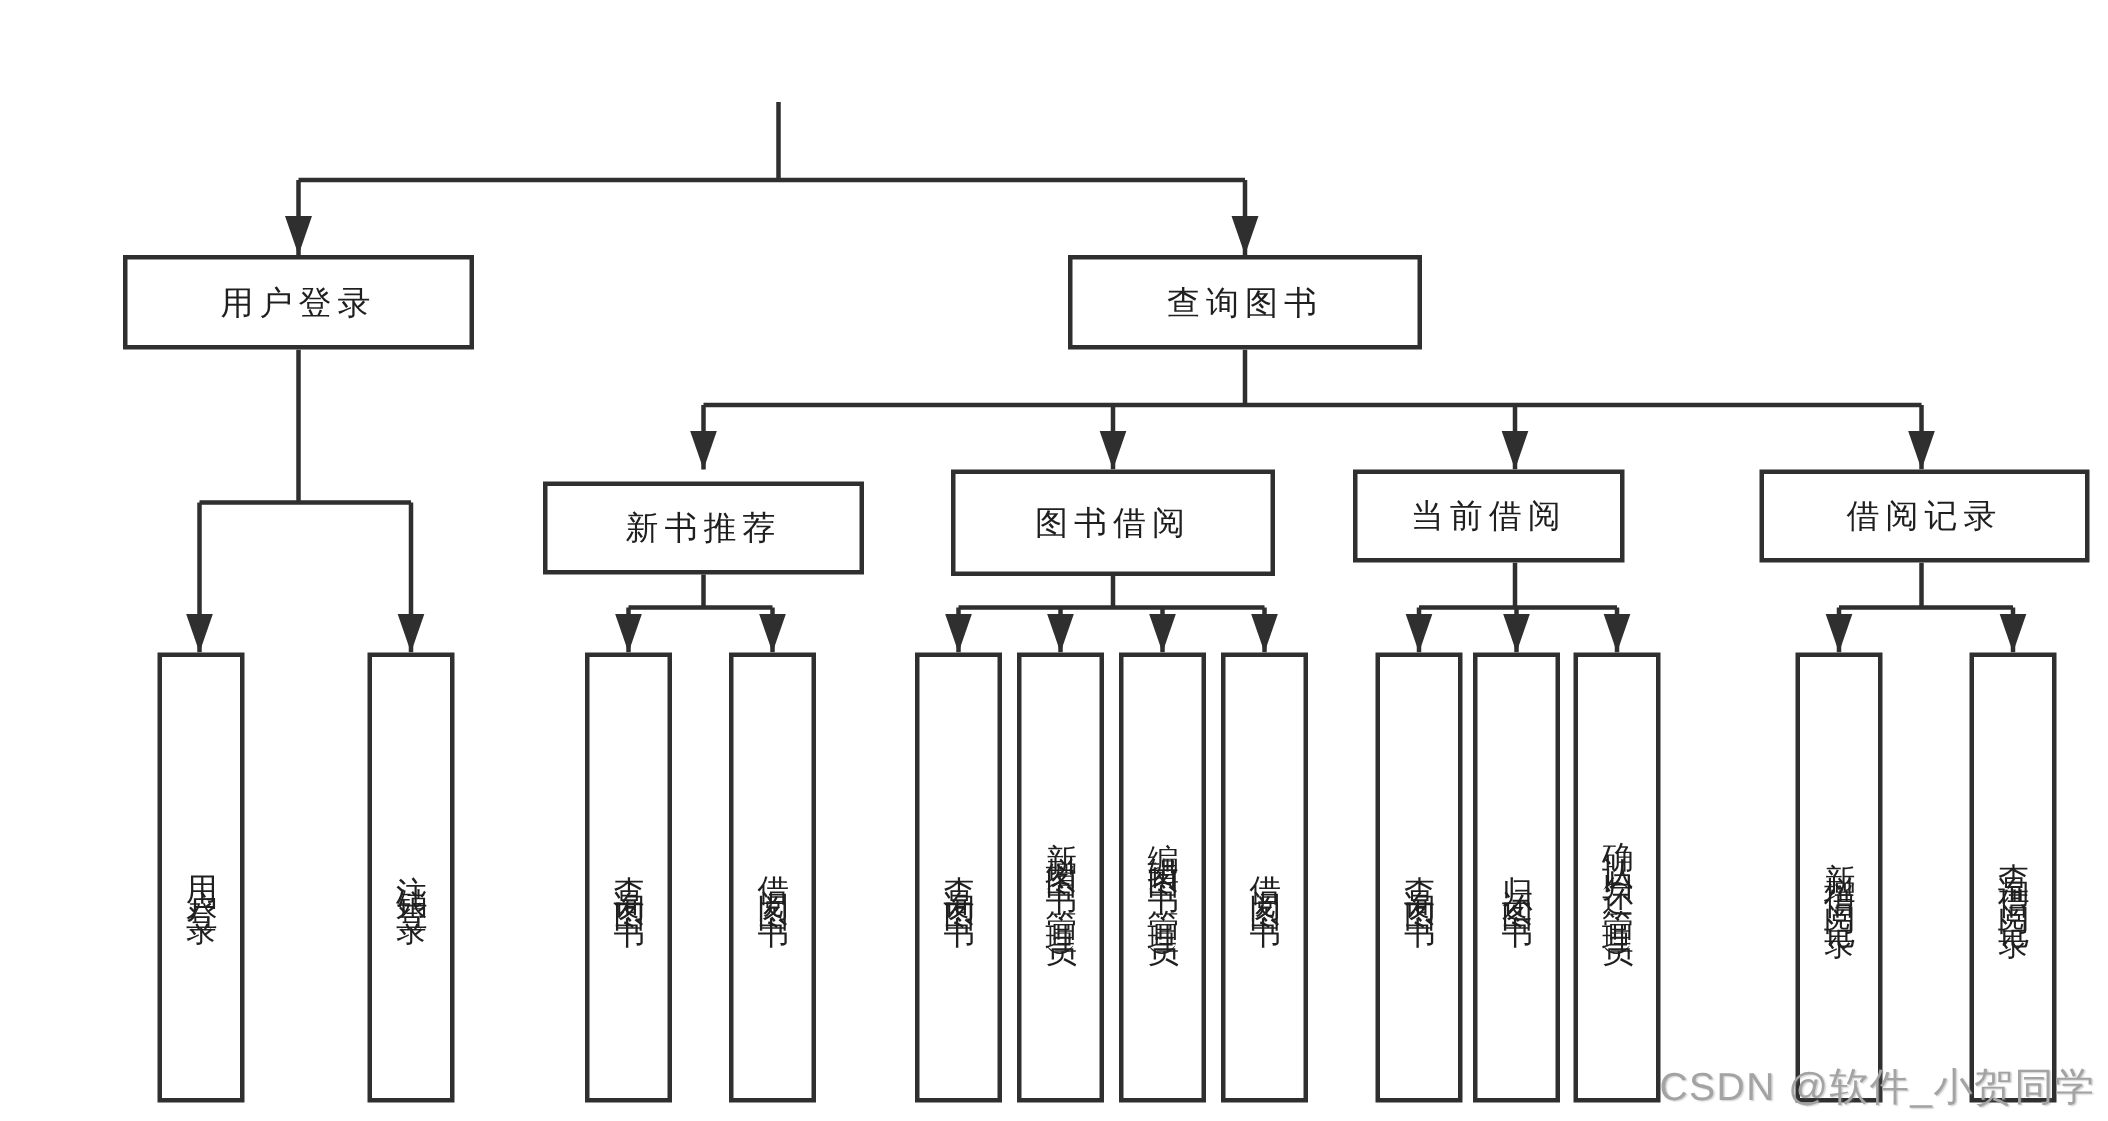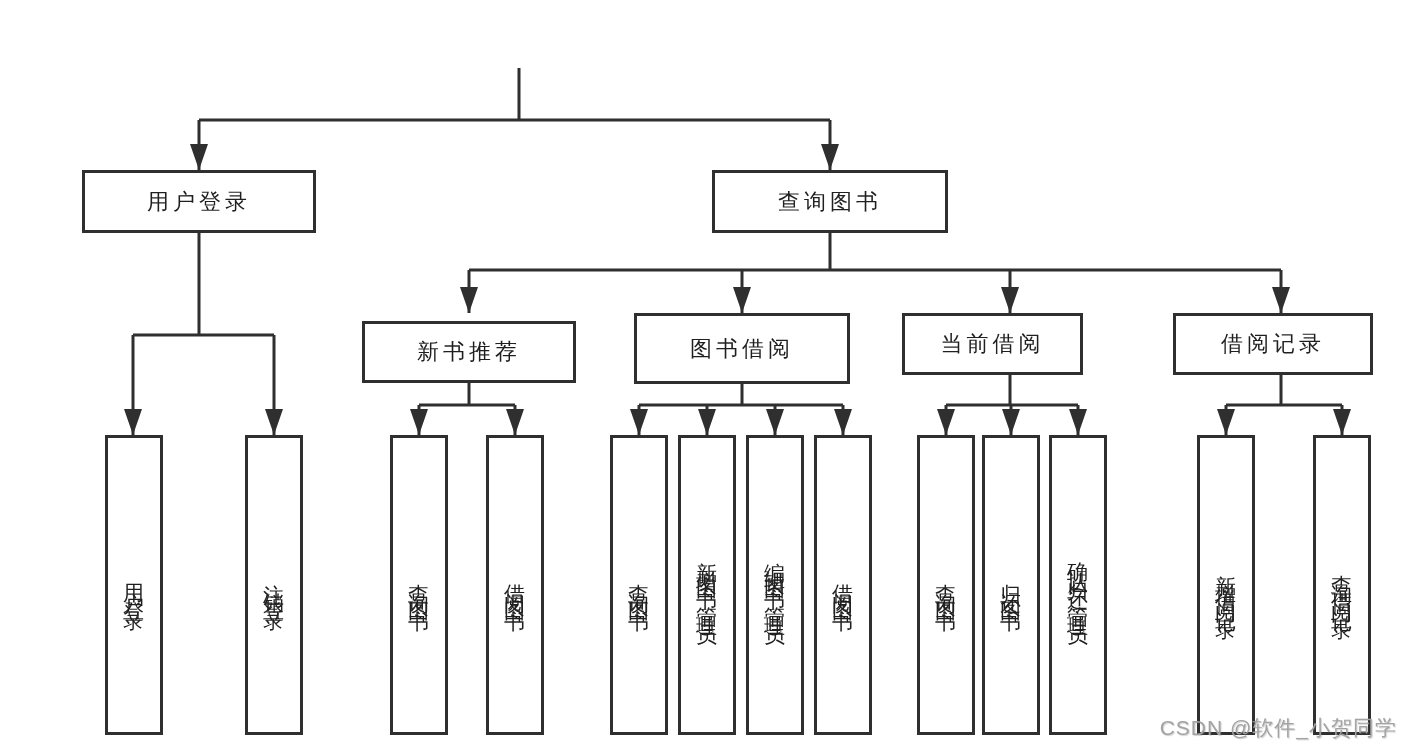--- a/index.html
+++ b/index.html
@@ -30,21 +30,21 @@
   .node.v .lbl{
     writing-mode:vertical-rl;
     font-size:21px;
     letter-spacing:9px;
     white-space:normal;
     line-height:1;
   }
   .watermark{
     position:absolute;
     right:8px;bottom:5px;
-    font-size:21px;
+    font-size:26px;
     color:#a3a3a3;
     letter-spacing:1px;
     text-shadow:1px 1px 1px rgba(120,120,120,0.35);
   }
 </style>
 </head>
 <body>
 
 <div class="stage">
 
@@ -94,21 +94,21 @@
 
   <div class="node" style="left:362px;top:321px;width:214px;height:62px">
     <span class="lbl">新书推荐</span>
   </div>
   <div class="node" style="left:634px;top:313px;width:216px;height:71px">
     <span class="lbl">图书借阅</span>
   </div>
   <div class="node" style="left:902px;top:313px;width:181px;height:62px">
     <span class="lbl">当前借阅</span>
   </div>
-  <div class="node" style="left:1173px;top:313px;width:200px;height:62px">
+  <div class="node" style="left:1173px;top:313px;width:220px;height:62px">
     <span class="lbl">借阅记录</span>
   </div>
 
   <div class="node v" style="left:105px;top:435px;width:58px;height:300px">
     <span class="lbl">用户登录</span>
   </div>
   <div class="node v" style="left:245px;top:435px;width:58px;height:300px">
     <span class="lbl">注销登录</span>
   </div>
 

